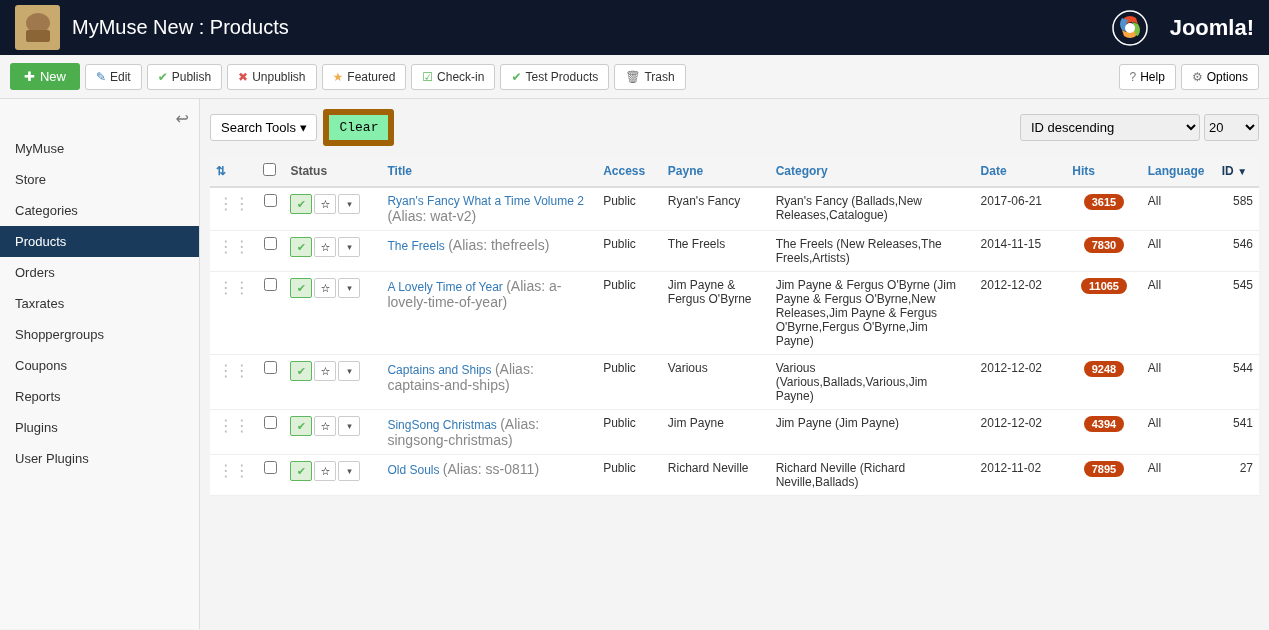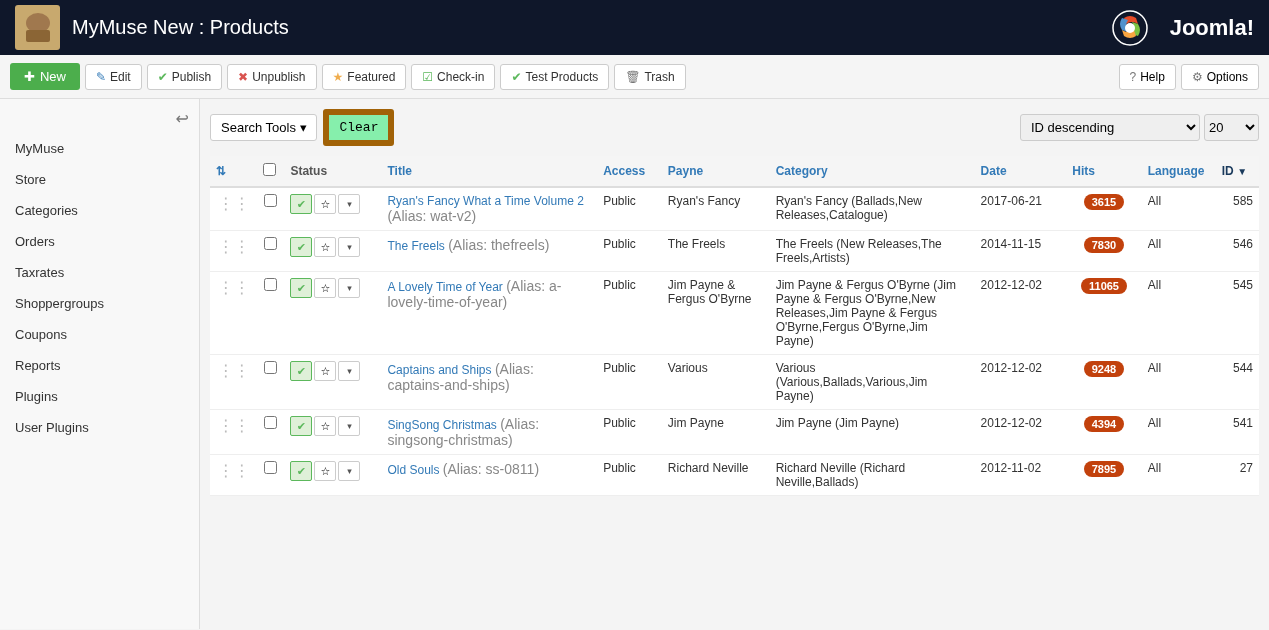--- a/index.html
+++ b/index.html
@@ -344,20 +344,21 @@
 <div class="main-layout">
 
   <div class="sidebar">
     <div class="sidebar-collapse">
       <button class="sidebar-collapse-btn">↩</button>
     </div>
     <div id="sidebar-items">
         <div class="sidebar-item">MyMuse</div>
         <div class="sidebar-item">Store</div>
         <div class="sidebar-item">Categories</div>
+        <div class="sidebar-item active">Products</div>
         <div class="sidebar-item">Orders</div>
         <div class="sidebar-item">Taxrates</div>
         <div class="sidebar-item">Shoppergroups</div>
         <div class="sidebar-item">Coupons</div>
         <div class="sidebar-item">Reports</div>
         <div class="sidebar-item">Plugins</div>
         <div class="sidebar-item">User Plugins</div>
       </div>
   </div>
 

